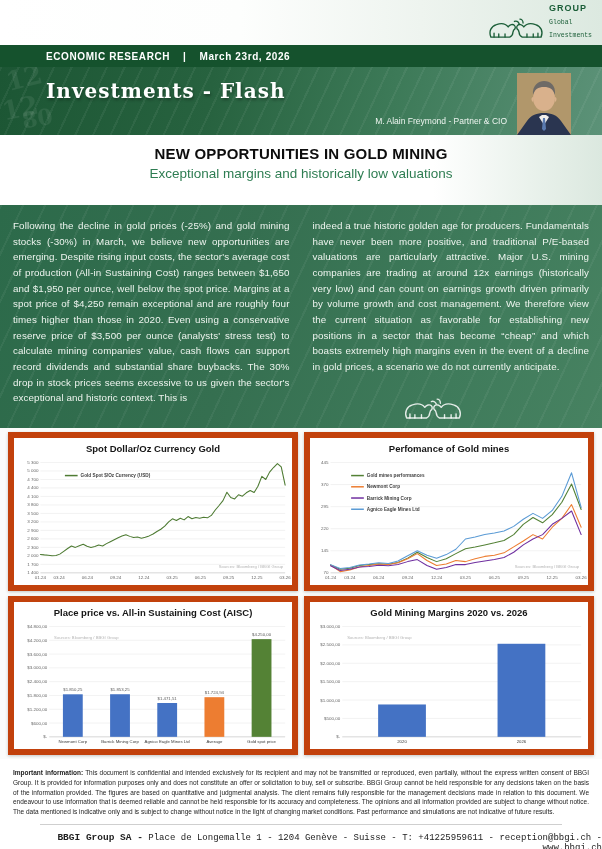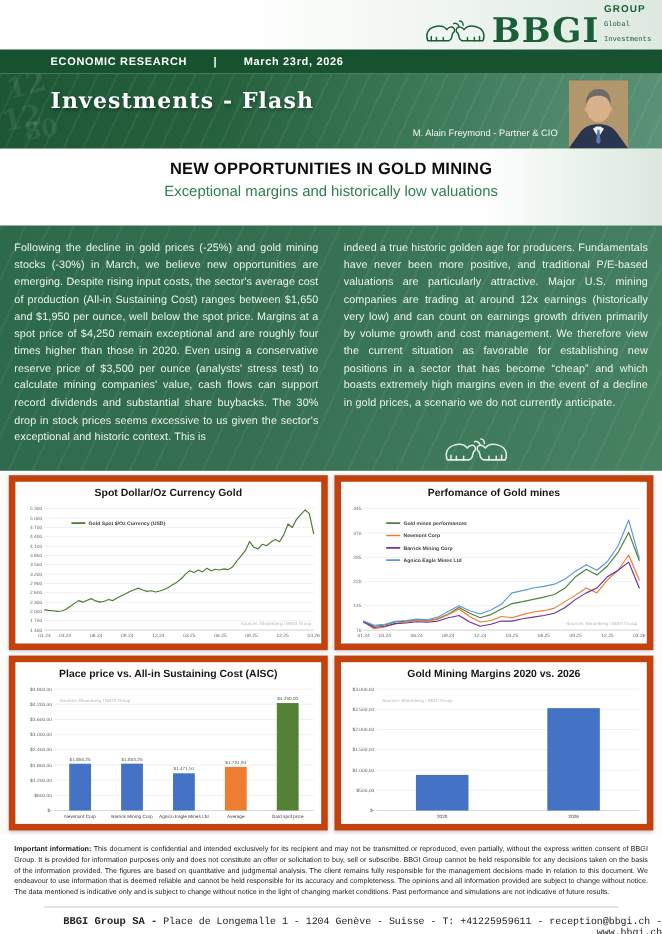--- a/index.html
+++ b/index.html
@@ -11,21 +11,21 @@
   .topbar { height:45px; background:linear-gradient(90deg,#ffffff 0%,#fdfefd 40%,#eef4ef 70%,#dce9e0 100%);
             display:flex; justify-content:flex-end; align-items:center; padding-right:10px; }
   .logo { display:flex; align-items:flex-end; gap:4px; color:#1b5e38; }
   .logo-animals { width:58px; height:27px; color:#1b5e38; }
   .logo-bbgi { font-family:"DejaVu Serif", serif; font-weight:bold; font-size:31px; line-height:0.85; letter-spacing:1px; }
   .logo-right { display:flex; flex-direction:column; line-height:1; padding-bottom:2px; }
   .logo-group { font-size:9px; font-weight:bold; letter-spacing:1px; }
   .logo-sub { font-family:Liberation Mono, monospace; font-size:6.5px; margin-top:7px; }
 
   
-  .band { height:22px; background:#15522d; color:#fff; display:flex; align-items:center; gap:24px;
+  .band { height:22px; background:#15522d; color:#fff; display:flex; align-items:center; gap:13px;
           padding-left:46px; font-size:10px; font-weight:bold; letter-spacing:0.6px; }
 
   
   .banner { height:68px; position:relative; overflow:hidden;
             background:linear-gradient(100deg,#1c5634 0%,#27623f 35%,#3d7a58 65%,#5c9278 100%); }
   .banner::after { content:""; position:absolute; inset:0;
             background:repeating-linear-gradient(115deg, rgba(255,255,255,0.055) 0 2px, transparent 2px 16px); }
   .banner h1 { position:absolute; left:46px; top:12px; z-index:2; color:#fff;
             font-family:"DejaVu Serif", serif; font-weight:bold; font-size:20px; letter-spacing:1px;
             text-shadow:1px 2px 3px rgba(0,0,0,0.35); }
@@ -80,21 +80,20 @@
   </defs>
 </svg>
 
 <div class="page">
 
   <div class="topbar">
     <div class="logo">
       <svg class="logo-animals" viewBox="0 0 74 34">
           <use href="#bearbull"></use>
         </svg>
-      <span class="logo-bbgi">BBGI</span>
       <span class="logo-right">
         <span class="logo-group">GROUP</span>
         <span class="logo-sub">Global</span>
         <span class="logo-sub">Investments</span>
       </span>
     </div>
   </div>
 
   <div class="band">
     <span>ECONOMIC RESEARCH</span>

